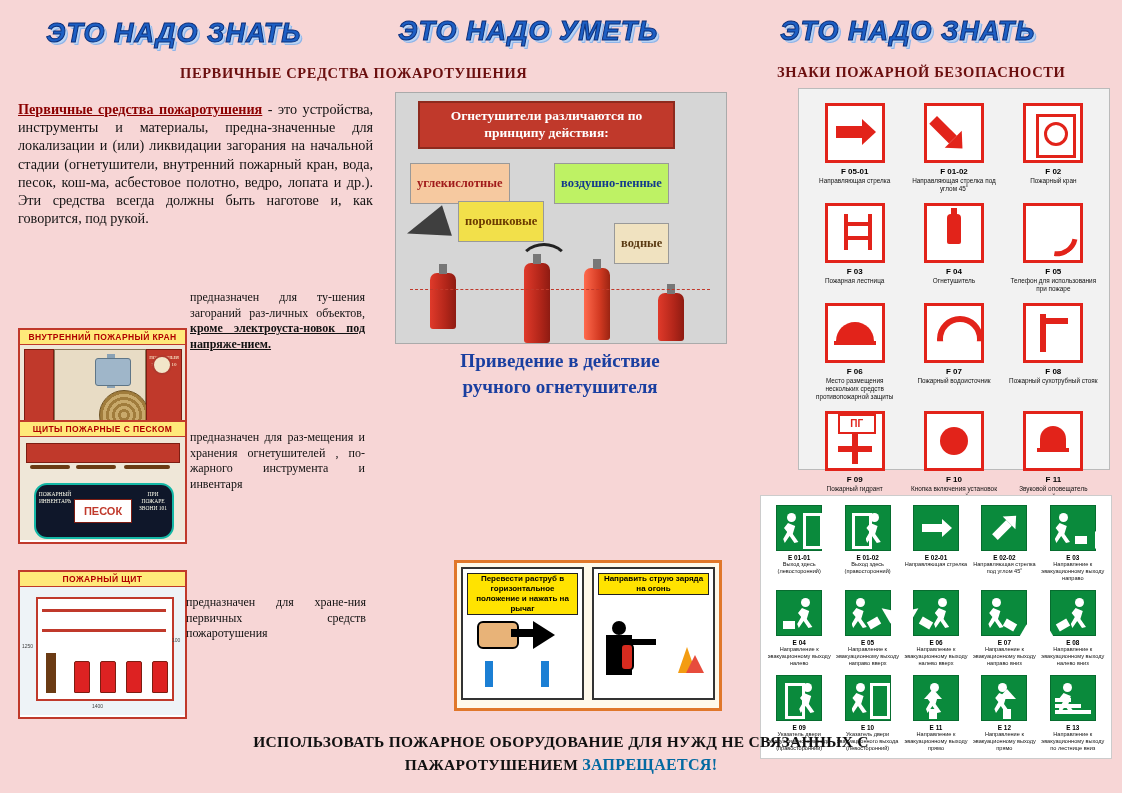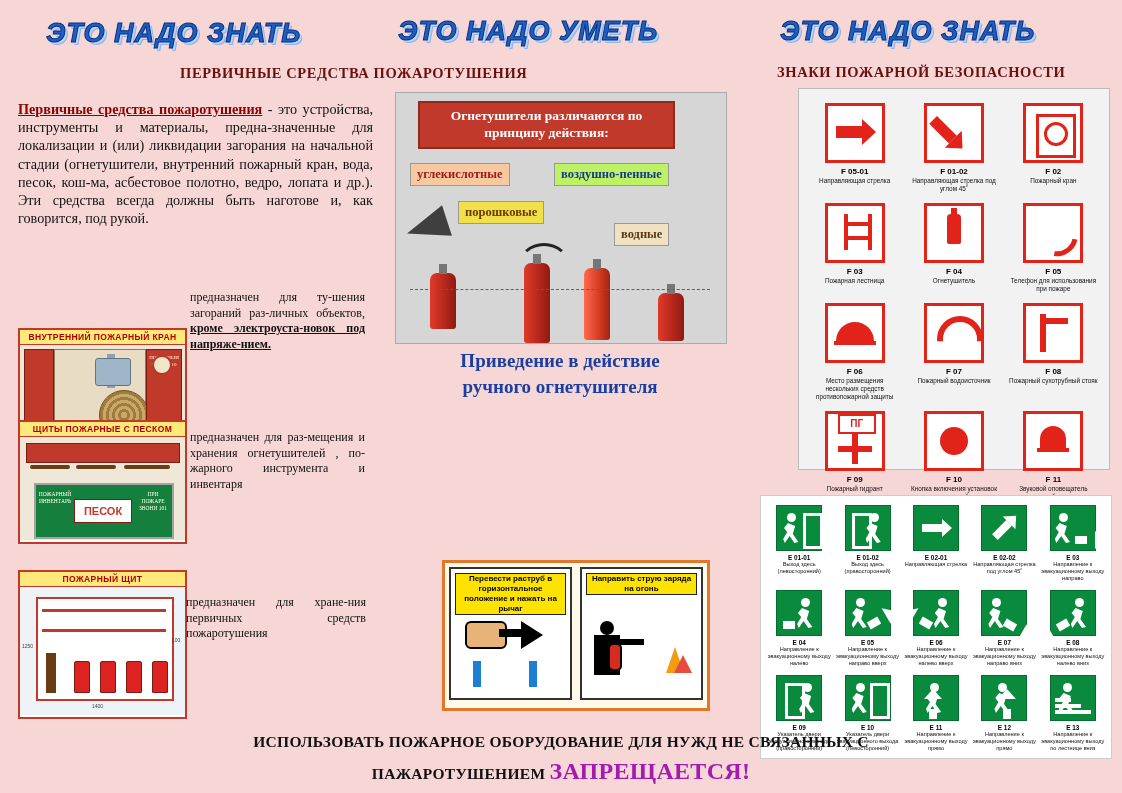--- a/index.html
+++ b/index.html
@@ -74,21 +74,21 @@
   .alarm{position:absolute;left:132px;top:10px;width:16px;height:16px;border-radius:50%;background:#f2e6c9;border:2px solid #b03a2e;}
 
   #t1{left:190px;top:290px;width:175px;}
 
   
   #box2{left:18px;top:420px;width:165px;height:120px;}
   #box2 .art{position:relative;height:103px;background:#efe7d8;overflow:hidden;}
   .shield-bar{position:absolute;left:6px;top:6px;width:152px;height:18px;background:#c0392b;border:1px solid #7d1d12;}
   .tools{position:absolute;left:10px;top:26px;width:144px;height:14px;}
   .tool{position:absolute;height:4px;background:#6b3b14;border-radius:2px;}
-  .sandbox{position:absolute;left:14px;top:46px;width:136px;height:52px;background:#15803d;border:2px solid #a3a3a3;border-radius:0;}
+  .sandbox{position:absolute;left:14px;top:46px;width:136px;height:52px;background:#0f172a;border:2px solid #14b8a6;border-radius:13px;}
   .sandbox .plate{position:absolute;left:38px;top:14px;width:56px;height:22px;background:#fff;border:1px solid #7d1d12;
         font-family:"Liberation Sans",sans-serif;font-size:11px;font-weight:bold;color:#c0392b;text-align:center;line-height:22px;}
   .sandbox .sidetxt{position:absolute;top:6px;color:#ffe;font-size:5.5px;line-height:1.3;text-align:center;width:34px;}
 
   #t2{left:190px;top:430px;width:175px;}
 
   
   #box3{left:18px;top:570px;width:165px;height:145px;}
   #box3 .art{position:relative;height:128px;background:#eef3f7;overflow:hidden;}
   .plan{position:absolute;left:16px;top:10px;width:134px;height:100px;border:2px solid #c0392b;background:#fff;}
@@ -97,21 +97,21 @@
   .exth{position:absolute;bottom:6px;width:14px;height:30px;background:#d22;border:1px solid #7d1d12;border-radius:2px 2px 1px 1px;}
   .shov{position:absolute;left:8px;bottom:6px;width:10px;height:40px;background:#6b3b14;}
   .dimtxt{position:absolute;font-size:5px;color:#444;font-family:"Liberation Sans",sans-serif;}
 
   #t3{left:186px;top:595px;width:180px;}
 
   
   .midbox{position:absolute;left:395px;top:92px;width:330px;height:250px;background:#d6d6d6;border:1px solid #aaa;}
   .redhead{position:absolute;left:22px;top:8px;width:245px;background:#c0392b;border:2px solid #8e2a1e;color:#fff;
       text-align:center;font-size:13.5px;font-weight:bold;padding:5px 4px;line-height:1.25;}
-  .tag{position:absolute;font-size:12.5px;font-weight:bold;text-align:center;padding:3px 6px;border:1px solid #999;}
+  .tag{position:absolute;font-size:12.5px;font-weight:bold;text-align:center;padding:12px 6px;border:1px solid #999;}
   #tag1{left:14px;top:70px;background:#f6c9a0;color:#a01b1b;}
   #tag2{left:158px;top:70px;background:#bef264;color:#12398c;}
   #tag3{left:62px;top:108px;background:#f2e04a;color:#6b3a00;}
   #tag4{left:218px;top:130px;background:#f0e2c0;color:#5a3a12;}
   .redline{position:absolute;left:14px;top:196px;width:300px;border-top:1px dashed #c0392b;}
 
   .ext{position:absolute;}
   .ext .body{width:26px;border-radius:7px 7px 3px 3px;background:linear-gradient(90deg,#e03a2a,#b3261a 60%,#8e1b12);}
   .ext .neck{position:absolute;left:9px;top:-9px;width:8px;height:10px;background:#777;}
   #ex1{left:34px;top:180px;}
@@ -134,21 +134,21 @@
   .pgrid{display:flex;}
   .pcell{position:relative;border:2px solid #333;background:#fff;margin:4px;overflow:hidden;}
   .plabel{
     position:absolute;left:4px;top:4px;right:4px;
     background:#fff; font-family:"Liberation Sans",sans-serif;
     font-size:8px;font-weight:bold;text-align:center;line-height:1.25;color:#000;
   }
   .plabel.yellow{background:#ffe300;border:1px solid #222;}
 
   #panelA{left:432px;top:410px;width:262px;height:145px;}
-  #panelB{left:442px;top:560px;width:262px;height:145px;}
+  #panelB{left:454px;top:560px;width:262px;height:145px;}
 
   .fig{position:absolute;background:#000;}
   .hand{position:absolute;background:#e8b378;border:2px solid #000;border-radius:6px;}
   .redtank{position:absolute;background:#d62b1f;border:2px solid #000;border-radius:5px;}
   .flame{position:absolute;width:0;height:0;border-left:9px solid transparent;border-right:9px solid transparent;border-bottom:26px solid #f39c12;}
   .flame.in{border-bottom-color:#e74c3c;}
   .arrowb{position:absolute;background:#1b7fd4;}
 
   
   .signsheet{position:absolute;left:798px;top:88px;width:310px;height:380px;background:#f2f2f2;border:1px solid #bbb;}
@@ -192,21 +192,21 @@
   .g-run:after{content:"";position:absolute;left:-4px;top:10px;width:16px;height:20px;background:#fff;clip-path:polygon(30% 0,75% 15%,60% 55%,95% 95%,70% 100%,40% 65%,10% 100%,0 80%,25% 45%,5% 25%);}
   .g-door{position:absolute;left:6px;top:7px;width:14px;height:30px;border:3px solid #fff;}
   .g-garrow{position:absolute;left:8px;top:18px;width:20px;height:8px;background:#fff;}
   .g-garrow:after{content:"";position:absolute;left:20px;top:-5px;width:0;height:0;border-top:9px solid transparent;border-bottom:9px solid transparent;border-left:10px solid #fff;}
 
   
   .footer{
     position:absolute;left:0;right:0;top:730px;text-align:center;
     font-size:15.5px;font-weight:bold;color:#111;line-height:1.5;letter-spacing:.3px;
   }
-  .footer .red{color:#a21caf;font-size:24px;}
+  .footer .red{color:#0369a1;font-size:16px;}
 </style>
 </head>
 <body>
 
 <div class="poster">
 
   <div class="banner" id="b1">ЭТО НАДО ЗНАТЬ</div>
   <div class="banner" id="b2">ЭТО НАДО УМЕТЬ</div>
   <div class="banner" id="b3">ЭТО НАДО ЗНАТЬ</div>
 

